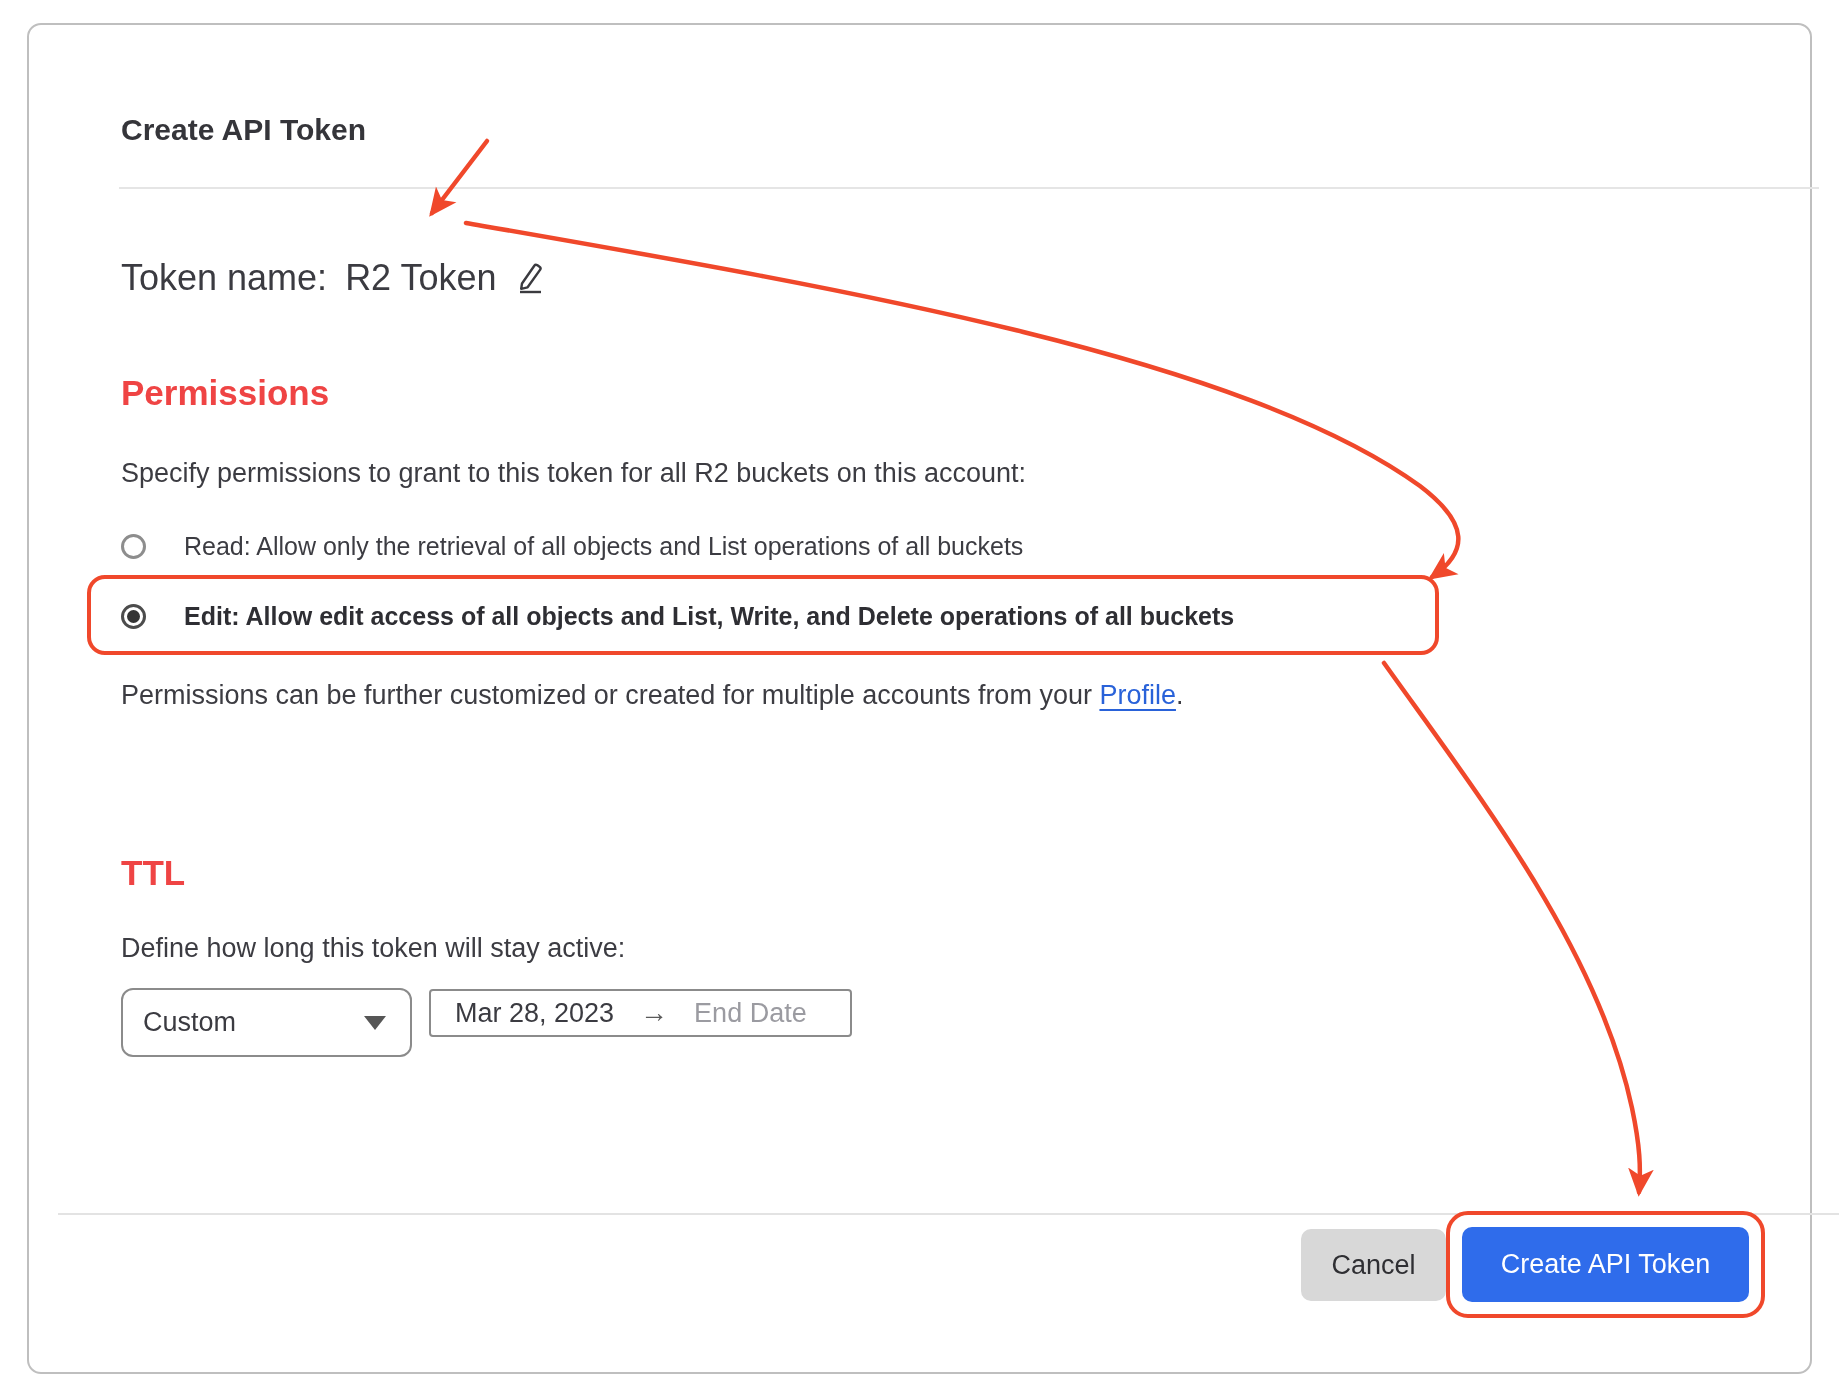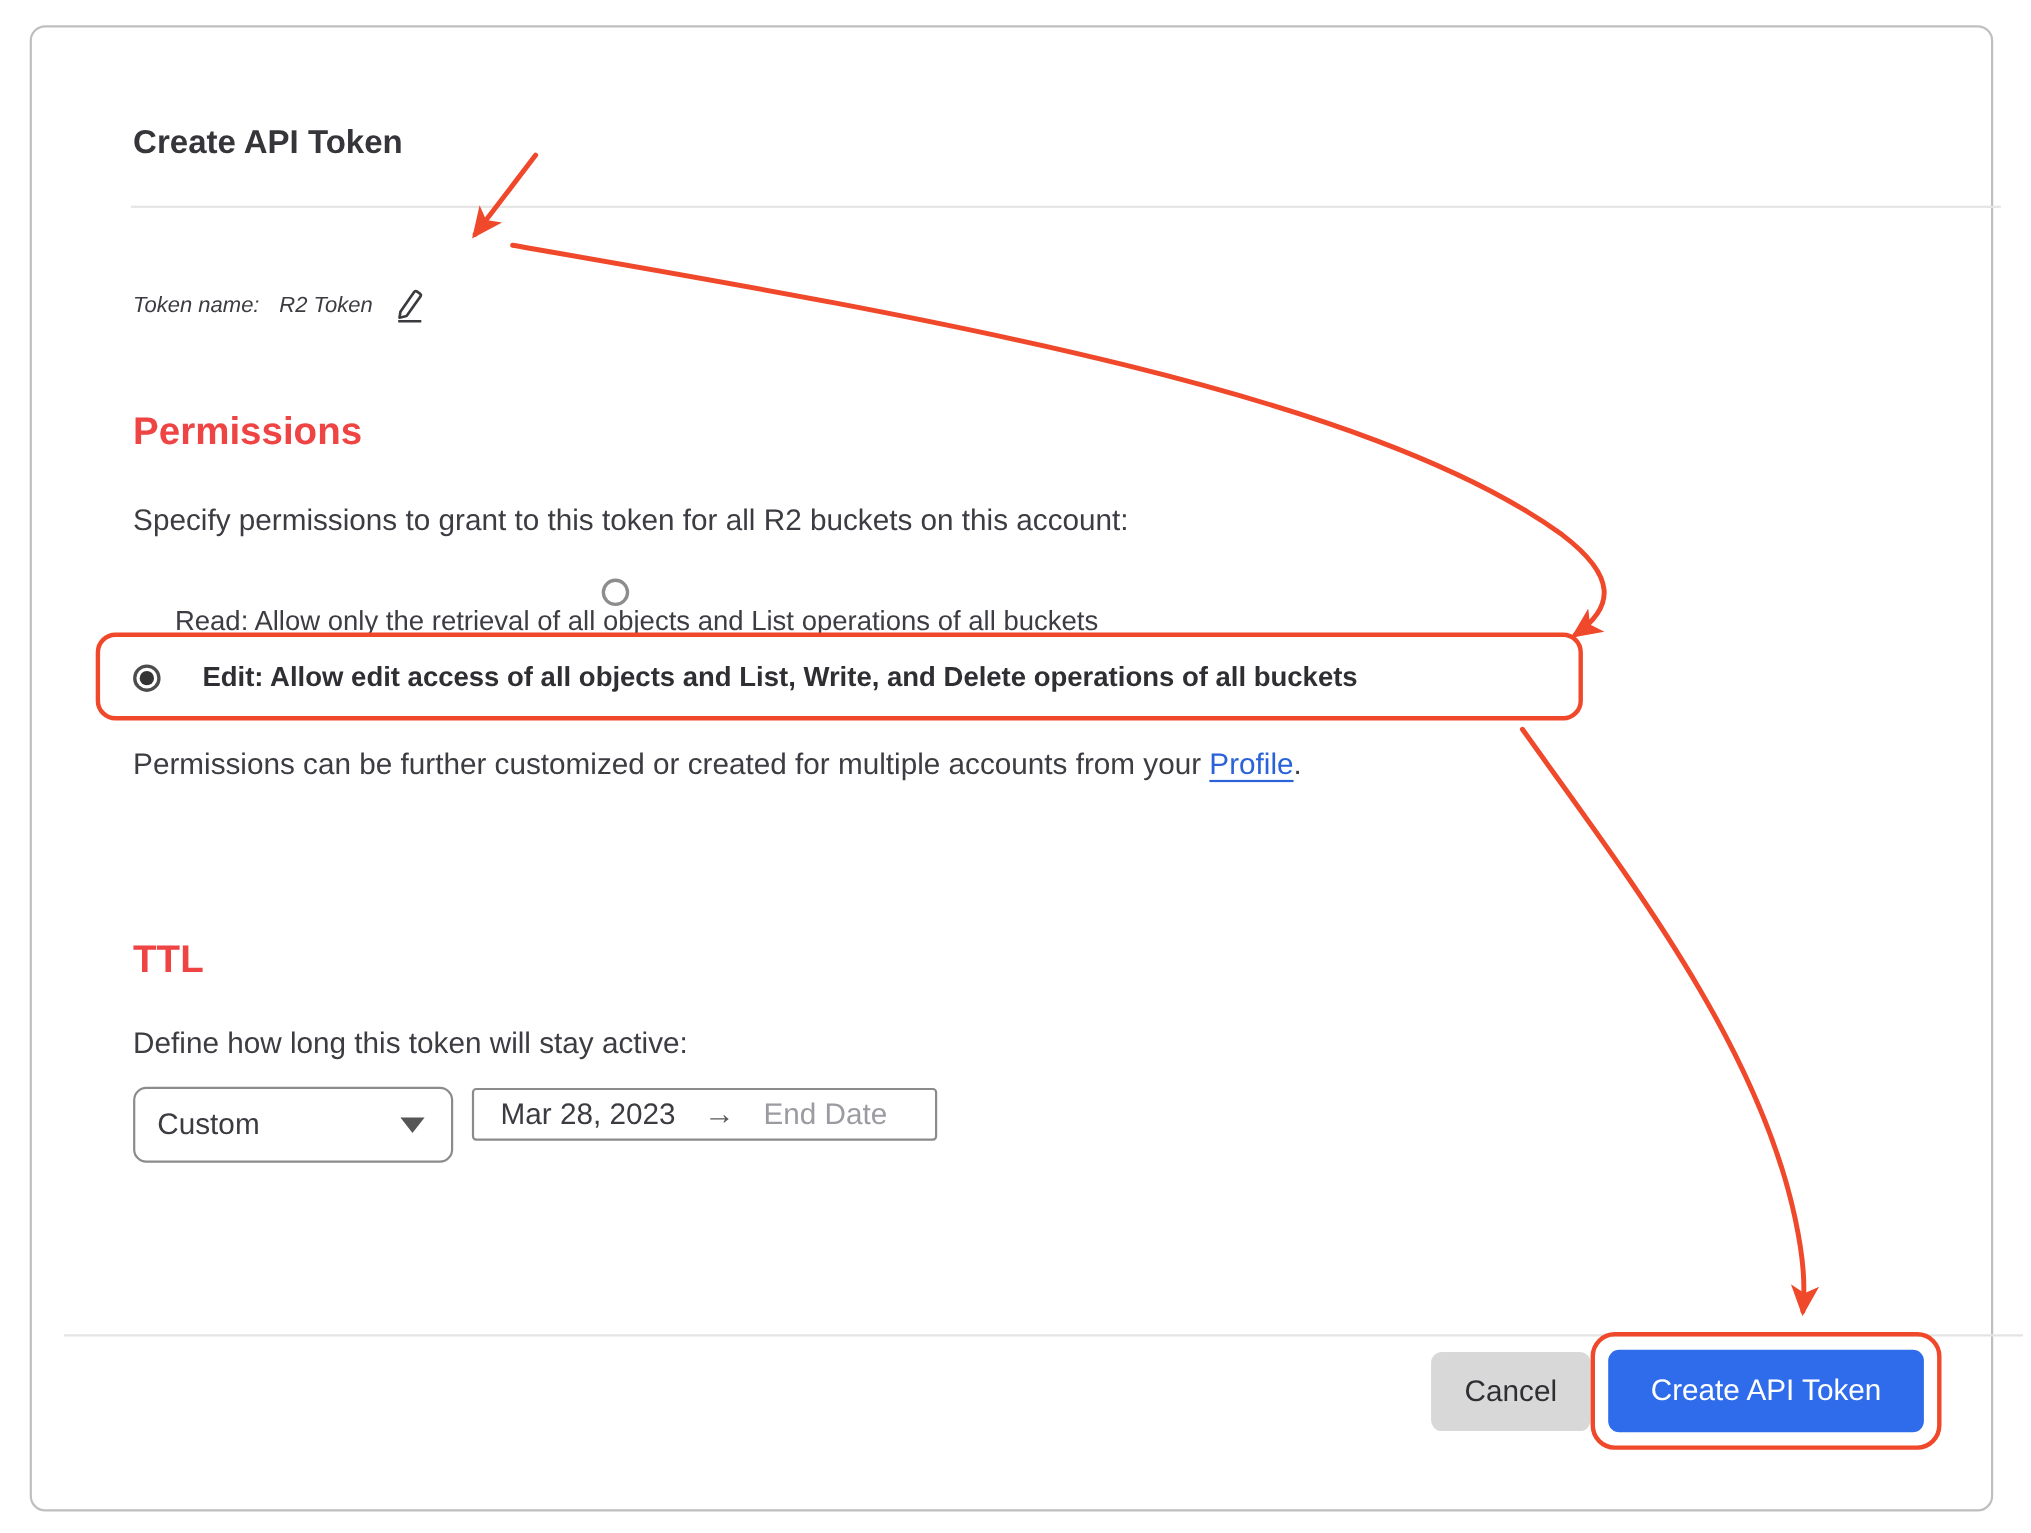--- a/index.html
+++ b/index.html
@@ -15,34 +15,34 @@
   }
   .abs{position:absolute;}
   .title{
     left:92px;top:88px;font-size:30px;font-weight:bold;color:#35353a;
   }
   .divider{
     left:90px;top:162px;width:1700px;height:2px;background:#e5e5e5;
   }
   .token-row{
     left:92px;top:232px;height:42px;display:flex;align-items:center;
-    font-size:20px;color:#3b3b41;font-style:italic;
+    font-size:36px;color:#3b3b41;
   }
   .token-value{margin-left:18px;}
   .pencil{margin-left:16px;display:inline-flex;align-items:center;}
   .section-heading{
     font-size:35px;font-weight:bold;color:#ef4444;
   }
   .h-permissions{left:92px;top:348px;}
   .body-line{font-size:27px;color:#3c3c42;}
   .specify{left:92px;top:433px;}
   .radio-row{
     left:92px;height:40px;display:flex;align-items:center;font-size:25px;color:#3c3c42;
   }
-  .read-row{top:501px;flex-direction:column;}
+  .read-row{top:501px;}
   .edit-row{top:571px;}
   .radio-outer{
     width:25px;height:25px;border-radius:50%;box-sizing:border-box;
     background:#fff;flex:0 0 auto;display:flex;align-items:center;justify-content:center;
   }
   .radio-off{border:3px solid #8d8d8d;}
   .radio-on{border:3px solid #4c4c4c;}
   .radio-dot{width:13px;height:13px;border-radius:50%;background:#343434;}
   .radio-label{margin-left:38px;white-space:nowrap;}
   .edit-label{font-weight:bold;color:#2e2e33;font-size:25px;}

